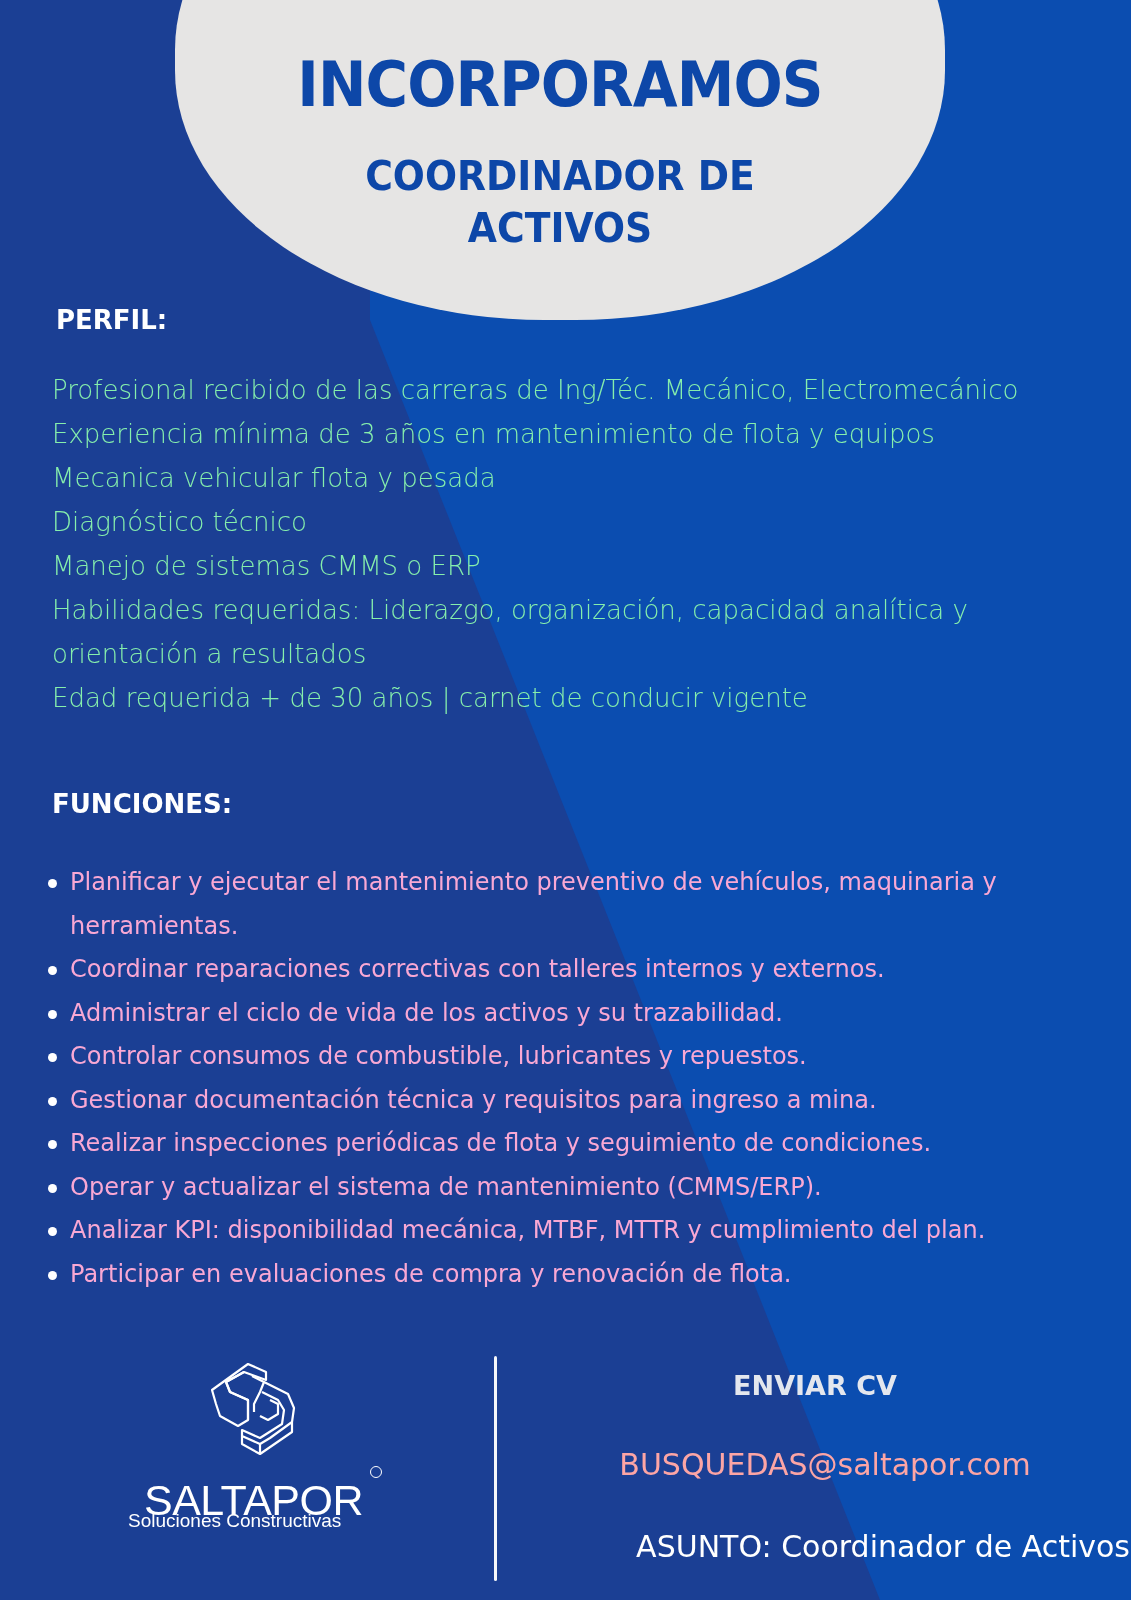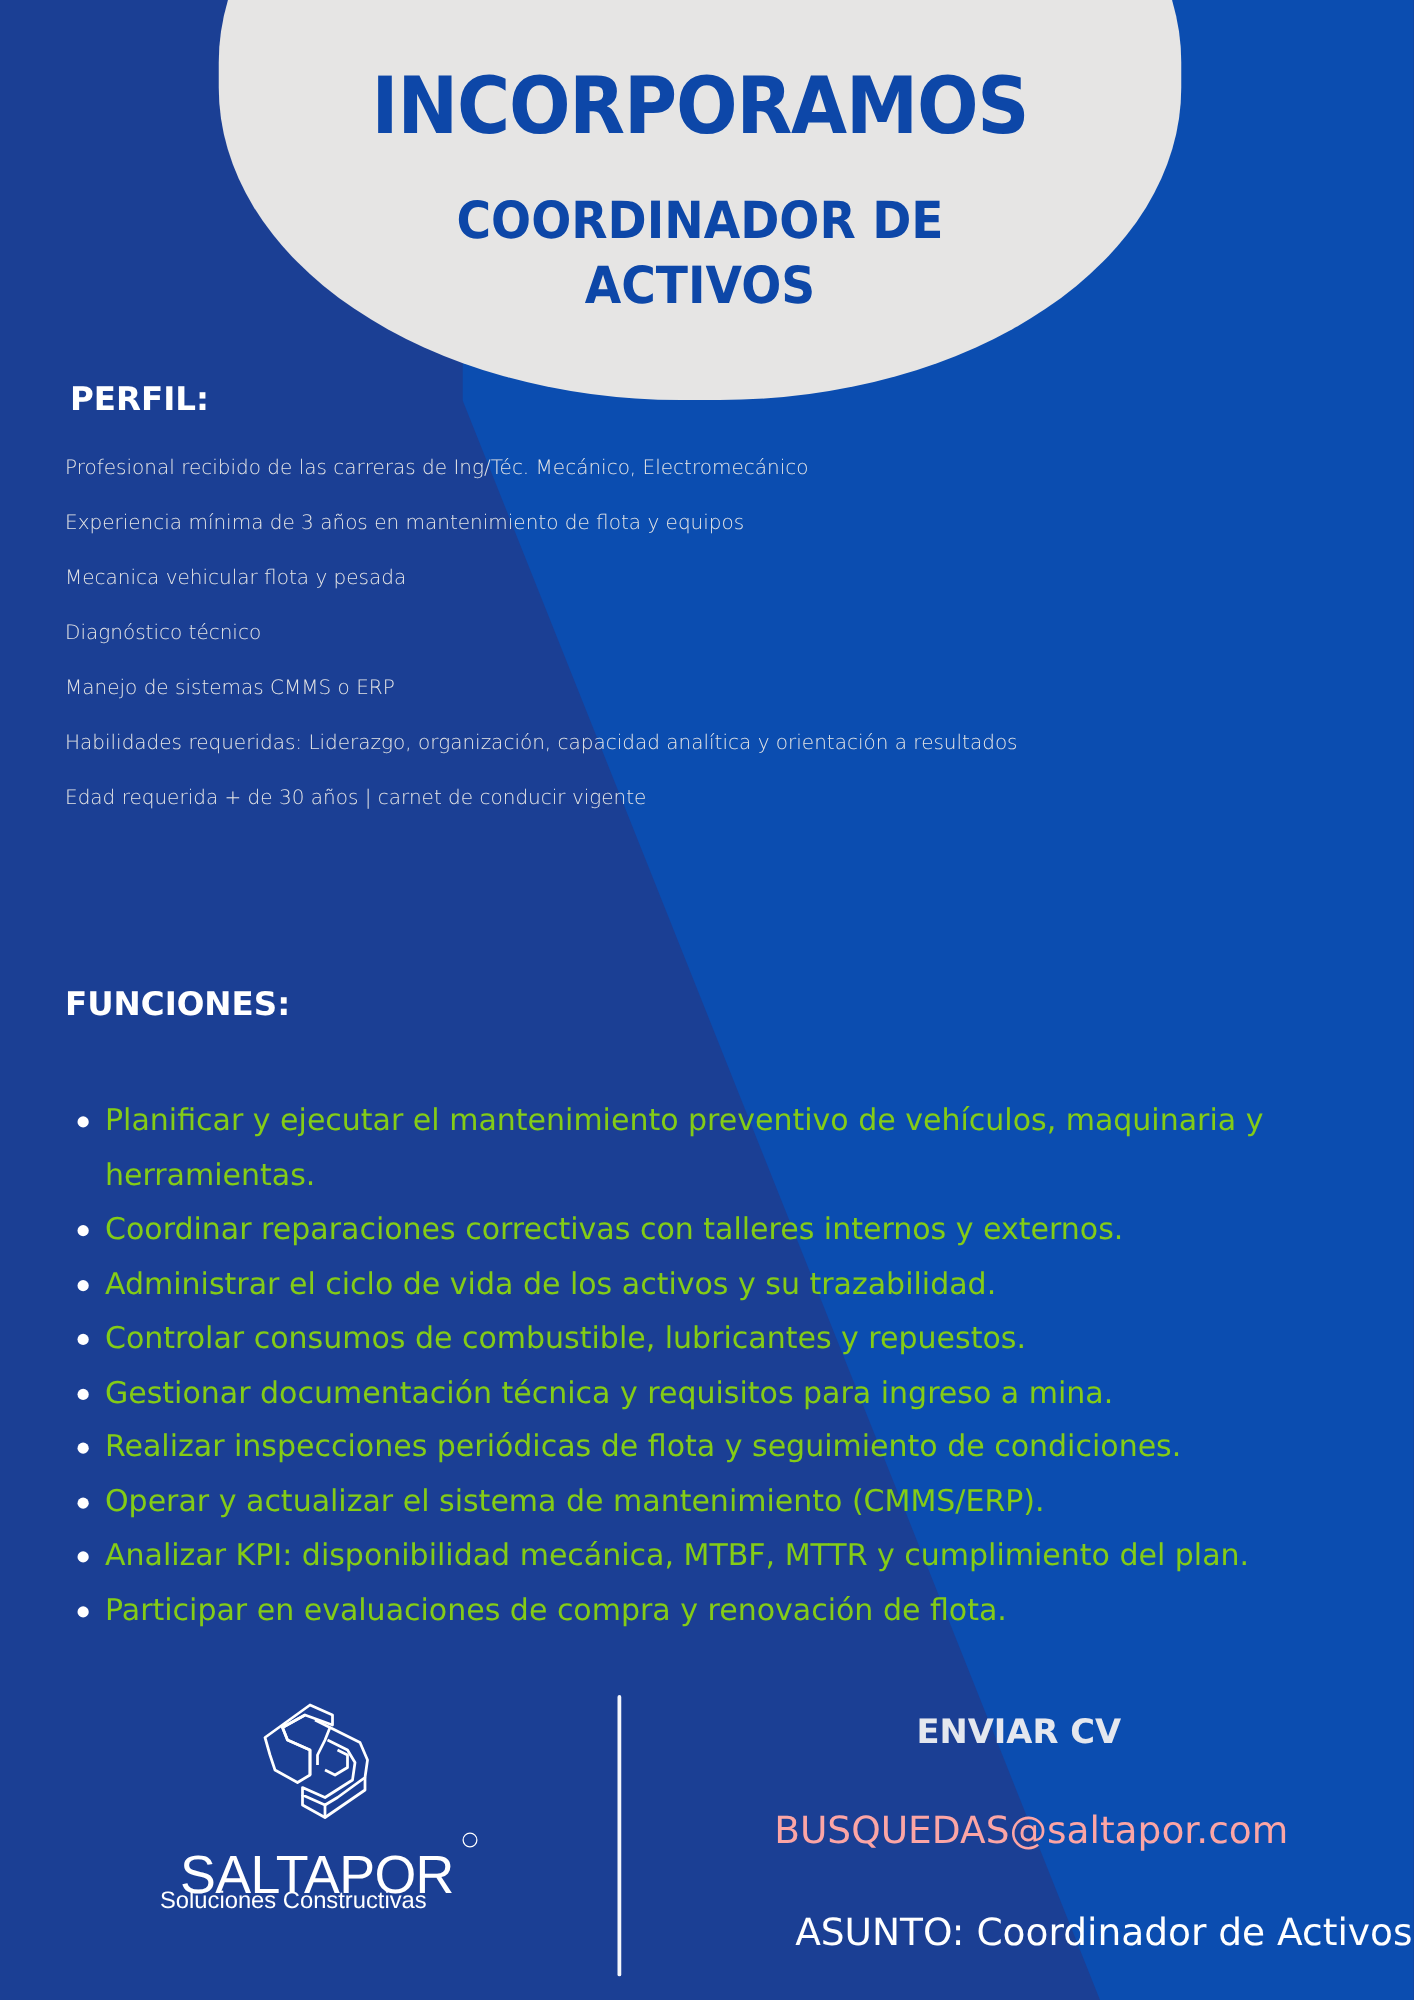--- a/index.html
+++ b/index.html
@@ -63,47 +63,47 @@
       font-family: "DejaVu Sans", sans-serif;
       font-weight: bold;
       font-size: 26px;
       margin: 0;
     }
     .perfil-heading { left: 56px; top: 305px; }
     .funciones-heading { left: 52px; top: 789px; }
     .perfil-list {
       position: absolute;
       left: 52px;
-      top: 352px;
+      top: 368px;
       width: 1060px;
       margin: 0;
       padding: 0;
       list-style: none;
-      color: #e5e5e5;
-      font-family: "DejaVu Sans", sans-serif;
-      font-size: 16px;
+      color: #86efac;
+      font-family: "DejaVu Sans", sans-serif;
+      font-size: 26px;
       font-weight: 300;
       line-height: 44px;
     }
     .perfil-list li {
       white-space: nowrap;
     }
     .perfil-list li.wrap {
       white-space: normal;
       width: 940px;
     }
     .funciones-list {
       position: absolute;
       left: 48px;
       top: 861px;
       width: 1060px;
-      margin: 14px;
+      margin: 0;
       padding: 0;
       list-style: none;
-      color: #84cc16;
+      color: #f9a8d4;
       font-family: "DejaVu Sans", sans-serif;
       font-size: 24px;
       line-height: 43.5px;
     }
     .funciones-list li {
       position: relative;
       padding-left: 22px;
     }
     .funciones-list li .bullet {
       position: absolute;

